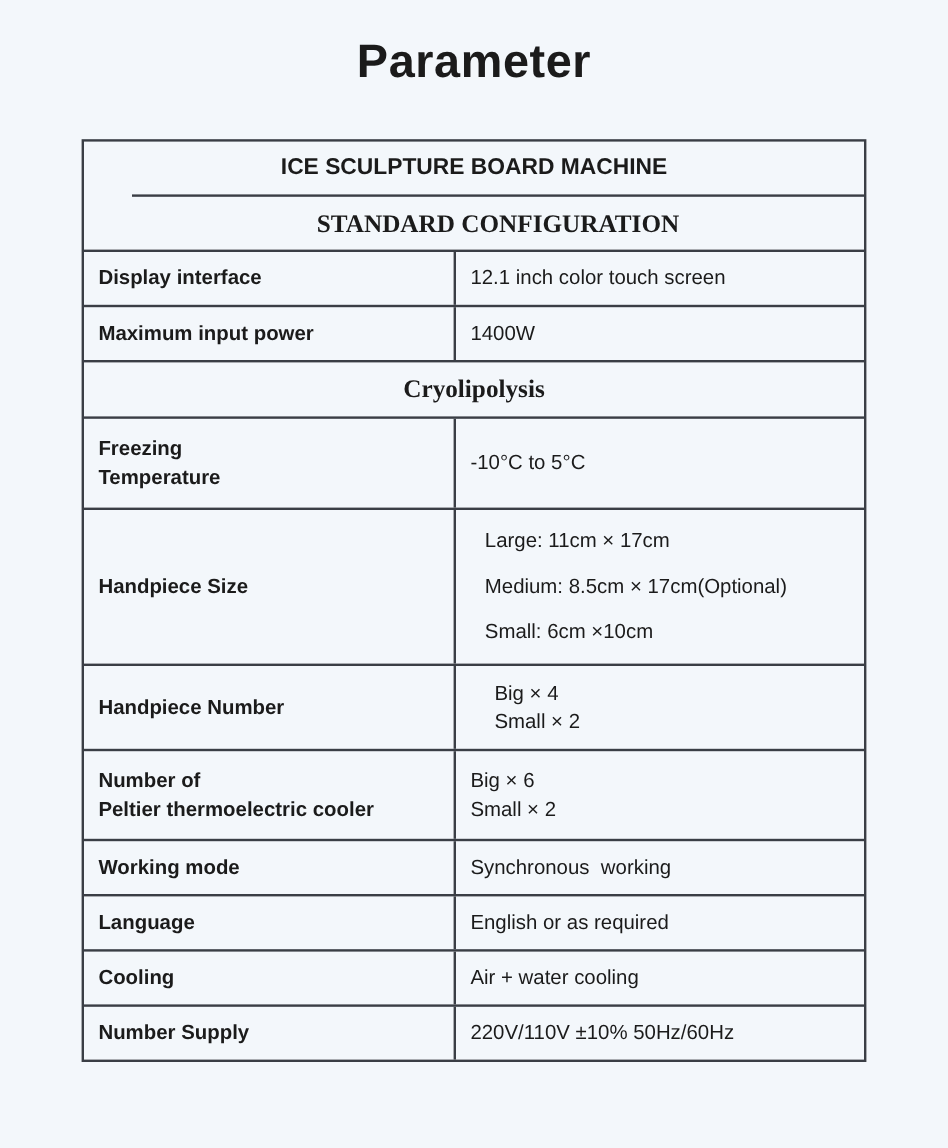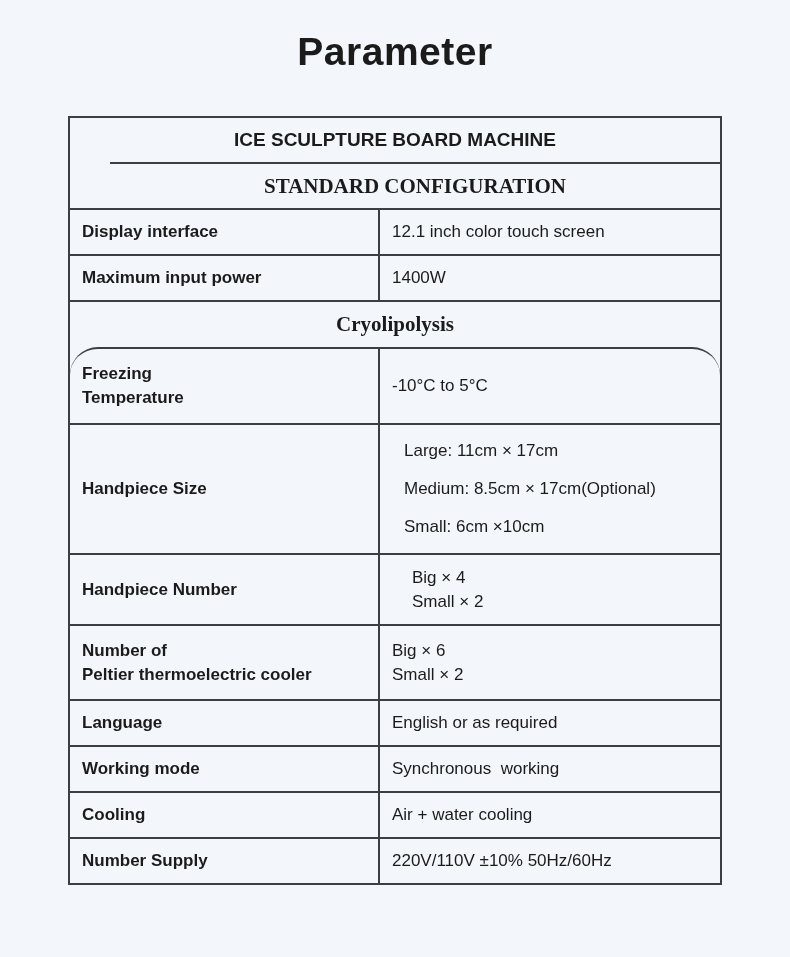--- a/index.html
+++ b/index.html
@@ -61,21 +61,21 @@
   .serif {
     font-family: "Liberation Serif", "DejaVu Serif", serif;
     font-size: 21px;
   }
   .gap-lines .line { margin: 7px 12px; }
   
   .h-machine  { min-height: 44px; }
   .h-config   { min-height: 46px; margin-left: 40px; }
   .h-std      { min-height: 46px; }
   .h-section  { min-height: 47px; }
-  .h-freeze   { min-height: 76px; border-radius: 28px; }
+  .h-freeze   { min-height: 76px; }
   .h-size     { min-height: 130px; }
   .h-number   { min-height: 71px; gap: 20px; }
   .h-peltier  { min-height: 75px; }
 </style>
 </head>
 <body>
 
 <div class="page-title">Parameter</div>
 
 <div class="param-table">
@@ -147,33 +147,33 @@
       <span class="line">Peltier thermoelectric cooler</span>
     </div>
     <div class="cell value-cell">
       <span class="line">Big × 6</span>
       <span class="line">Small × 2</span>
     </div>
   </div>
 
   <div class="row h-std">
     <div class="cell label-cell">
-      <span class="line">Language</span>
+      <span class="line">Working mode</span>
     </div>
     <div class="cell value-cell">
-      <span class="line">English or as required</span>
+      <span class="line">Synchronous  working</span>
     </div>
   </div>
 
   <div class="row h-std">
     <div class="cell label-cell">
-      <span class="line">Working mode</span>
+      <span class="line">Language</span>
     </div>
     <div class="cell value-cell">
-      <span class="line">Synchronous  working</span>
+      <span class="line">English or as required</span>
     </div>
   </div>
 
   <div class="row h-std">
     <div class="cell label-cell">
       <span class="line">Cooling</span>
     </div>
     <div class="cell value-cell">
       <span class="line">Air + water cooling</span>
     </div>

